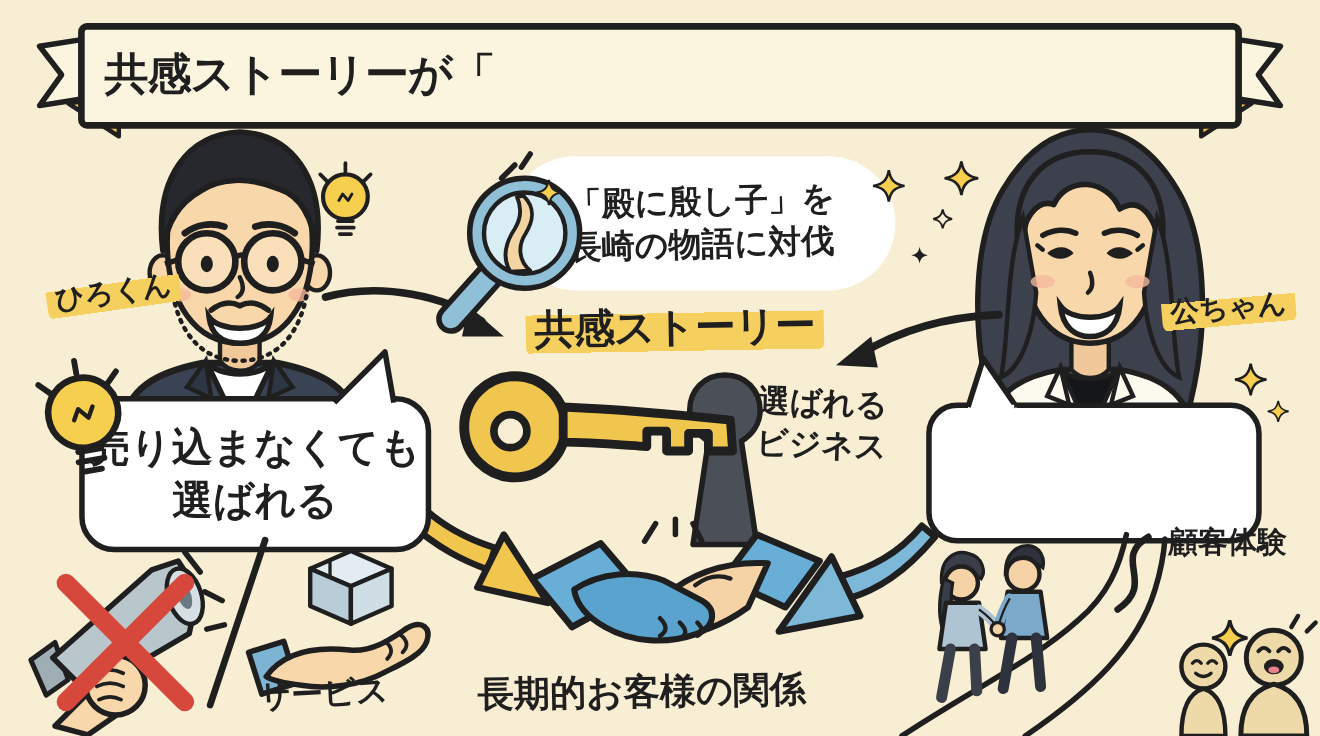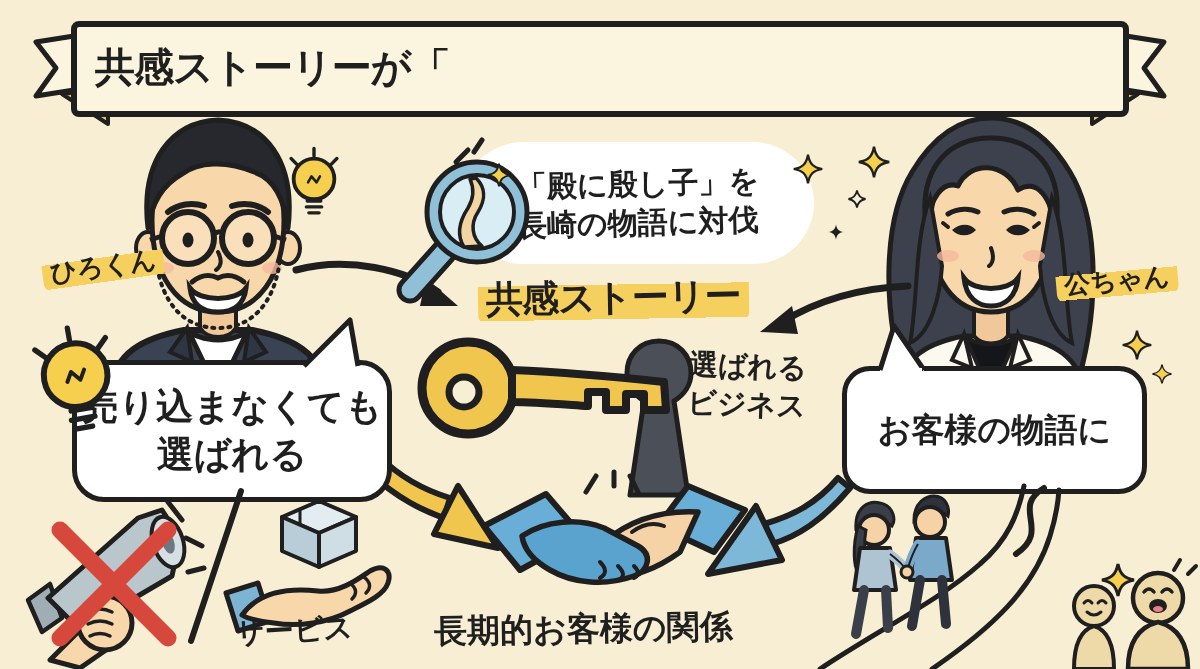--- a/index.html
+++ b/index.html
@@ -200,21 +200,20 @@
   <line x1="35" y1="4" x2="35" y2="13" stroke="#1f1f1f" stroke-width="4" stroke-linecap="round"></line>
   <line x1="62" y1="16" x2="54" y2="24" stroke="#1f1f1f" stroke-width="4" stroke-linecap="round"></line>
   <circle cx="35" cy="40" r="24" fill="#f6cf4e" stroke="#1f1f1f" stroke-width="4.5"></circle>
   <path d="M28,44 l4,-7 l6,7 l4,-7" fill="none" stroke="#1f1f1f" stroke-width="3" stroke-linecap="round" stroke-linejoin="round"></path>
   <line x1="27" y1="66" x2="43" y2="66" stroke="#1f1f1f" stroke-width="4" stroke-linecap="round"></line>
   <line x1="26" y1="73" x2="44" y2="73" stroke="#1f1f1f" stroke-width="4" stroke-linecap="round"></line>
   <line x1="29" y1="80" x2="41" y2="80" stroke="#1f1f1f" stroke-width="4" stroke-linecap="round"></line>
 </svg>
 
 <div class="bubble bordered right-bubble">
-  <div class="txt">お客様の物語に</div>
 </div>
 <svg class="abs tail-right" width="58" height="50" viewBox="0 0 58 50">
   <rect x="8" y="42" width="44" height="8" fill="#ffffff"></rect>
   <path d="M8,46 L22,2 L52,46" fill="#ffffff" stroke="#1f1f1f" stroke-width="5" stroke-linejoin="round"></path>
   <rect x="12" y="44" width="38" height="6" fill="#ffffff"></rect>
 </svg>
 <svg class="abs" style="left:1122px;top:330px" width="30" height="30" viewBox="0 0 40 40">
   <path d="M20,1 C22,13 27,18 39,20 C27,22 22,27 20,39 C18,27 13,22 1,20 C13,18 18,13 20,1 Z" fill="#f6cf4e" stroke="#1f1f1f" stroke-width="3"></path>
 </svg>
 <svg class="abs" style="left:1152px;top:364px" width="20" height="20" viewBox="0 0 40 40">
@@ -279,20 +278,21 @@
     <circle cx="118" cy="44" r="15" fill="#f6d3a7" stroke="#1f1f1f" stroke-width="4"></circle>
     <path d="M104,60 L134,60 L140,102 L98,102 Z" fill="#7aa9c9" stroke="#1f1f1f" stroke-width="4" stroke-linejoin="round"></path>
     <path d="M106,66 C100,76 97,86 95,93" fill="none" stroke="#7aa9c9" stroke-width="9" stroke-linecap="round"></path>
     <path d="M106,66 C100,76 97,86 95,93" fill="none" stroke="#1f1f1f" stroke-width="2"></path>
     <circle cx="95" cy="94" r="6" fill="#f6d3a7" stroke="#1f1f1f" stroke-width="3"></circle>
     <path d="M108,102 L100,148" fill="none" stroke="#2e323c" stroke-width="10" stroke-linecap="round"></path>
     <path d="M130,102 L134,146" fill="none" stroke="#2e323c" stroke-width="10" stroke-linecap="round"></path>
   </g>
 </svg>
 <div class="abs txt journey-label">
+  <div>顧客体験</div>
 </div>
 <svg class="abs smileys-svg" width="134" height="111" viewBox="0 0 134 111">
   <path d="M52,6 C54,16 58,20 68,22 C58,24 54,28 52,38 C50,28 46,24 36,22 C46,20 50,16 52,6 Z" fill="#f6cf4e" stroke="#1f1f1f" stroke-width="3"></path>
   <line x1="108" y1="12" x2="114" y2="2" stroke="#1f1f1f" stroke-width="4" stroke-linecap="round"></line>
   <line x1="122" y1="16" x2="130" y2="8" stroke="#1f1f1f" stroke-width="4" stroke-linecap="round"></line>
   <circle cx="28" cy="48" r="20" fill="#eed9a8" stroke="#1f1f1f" stroke-width="4"></circle>
   <path d="M8,111 Q8,74 28,68 Q48,74 48,111 Z" fill="#eed9a8" stroke="#1f1f1f" stroke-width="4"></path>
   <path d="M18,45 q4,-5 8,0 M32,45 q4,-5 8,0" fill="none" stroke="#1f1f1f" stroke-width="3" stroke-linecap="round"></path>
   <path d="M21,54 q7,6 14,0" fill="none" stroke="#1f1f1f" stroke-width="3" stroke-linecap="round"></path>
   <circle cx="92" cy="40" r="25" fill="#eed9a8" stroke="#1f1f1f" stroke-width="4.5"></circle>

